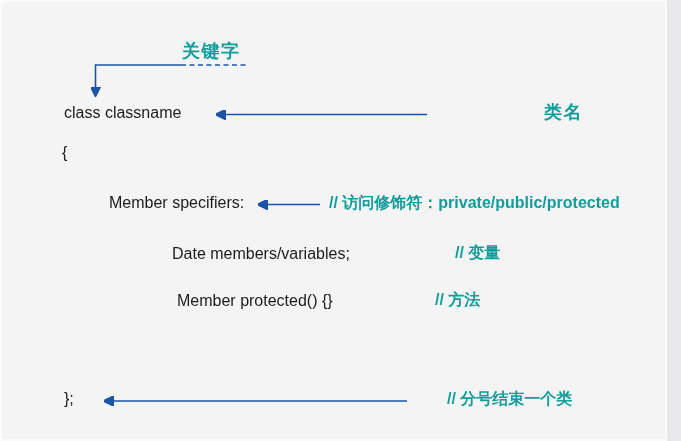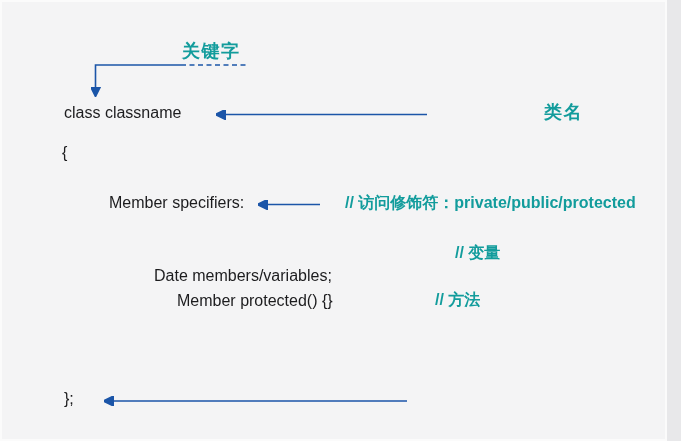--- a/index.html
+++ b/index.html
@@ -78,26 +78,27 @@
   <span class="t teal teal-lg" style="left:180px; top:39px;">关键字</span>
 
   <span class="t code" style="left:62px; top:102px;">class classname</span>
 
   <span class="t teal teal-lg" style="left:498px; top:100px;margin-left:44px;">类名</span>
 
   <span class="t code" style="left:60px; top:142px;">{</span>
 
   <span class="t code" style="left:107px; top:192px;">Member specifiers:</span>
 
-  <span class="t teal" style="left:327px; top:192px;margin-left:16px;">// 访问修饰符：private/public/protected</span>
+  <span class="t teal" style="left:327px; top:192px;">// 访问修饰符：private/public/protected</span>
 
-  <span class="t code" style="left:152px; top:243px;margin-top:22px;">Date members/variables;</span>
+  <span class="t code" style="left:170px; top:243px;">Date members/variables;</span>
 
   <span class="t teal" style="left:453px; top:242px;">// 变量</span>
 
   <span class="t code" style="left:175px; top:290px;">Member protected() {}</span>
 
   <span class="t teal" style="left:433px; top:289px;">// 方法</span>
 
   <span class="t code" style="left:62px; top:388px;">};</span>
 
+  <span class="t teal" style="left:445px; top:388px;">// 分号结束一个类</span>
 
 </div>
 
 </body></html>

